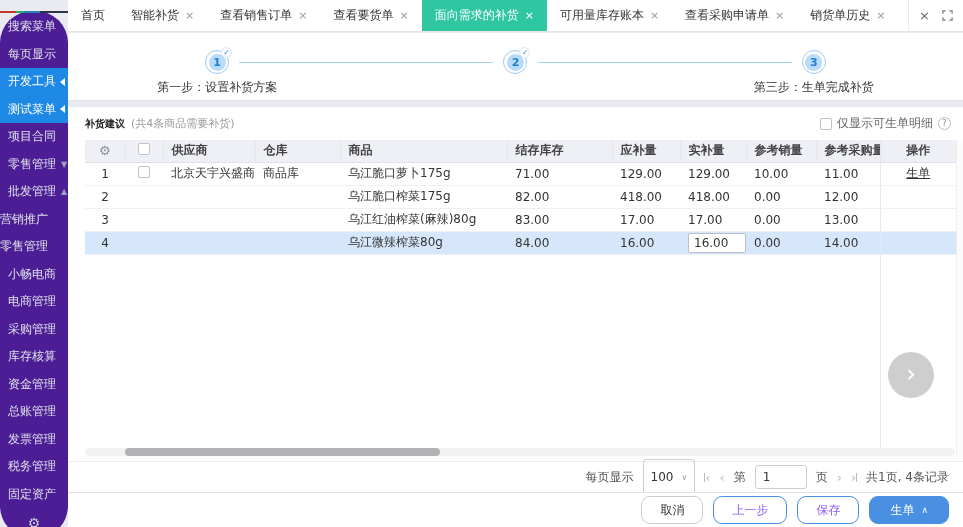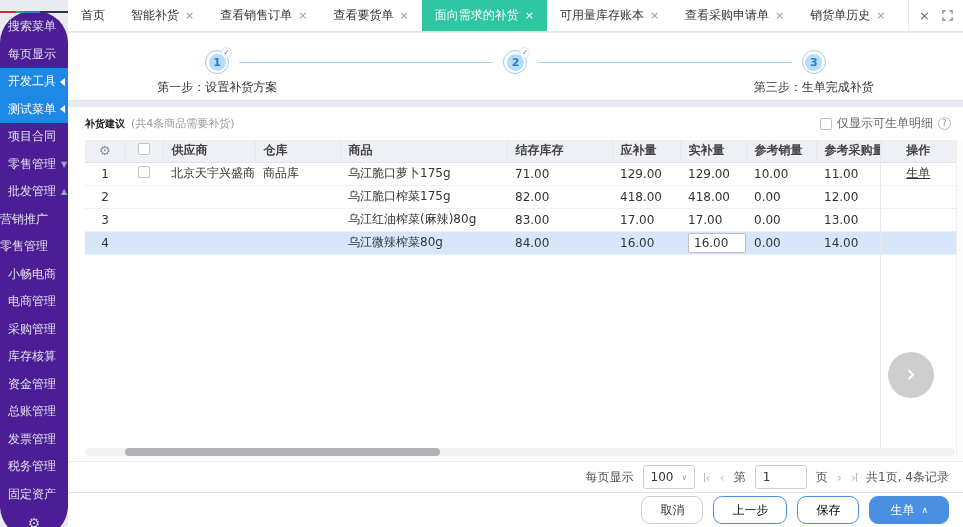--- a/index.html
+++ b/index.html
@@ -71,30 +71,30 @@
   
   .hscroll{position:absolute;left:17px;right:8px;bottom:36px;height:8px;background:#f2f2f3;border-radius:4px;}
   .hthumb{position:absolute;left:40px;width:315px;top:0;height:8px;background:#b3b3b6;border-radius:4px;cursor:grab;}
 
   
   .float-next{position:absolute;left:820px;top:245px;width:46px;height:46px;border-radius:50%;background:rgba(125,125,130,.38);display:flex;align-items:center;justify-content:center;cursor:pointer;z-index:4;}
   .float-next span{color:#fff;font-size:24px;line-height:1;margin-top:-3px;}
 
   
   .pager{position:absolute;left:0;right:0;bottom:0;height:31px;border-top:1px solid #ececec;display:flex;align-items:center;justify-content:flex-end;gap:9px;padding-right:14px;color:#555;}
-  .select-box{height:24px;min-width:52px;border:1px solid #c9cdd4;border-radius:3px;display:flex;align-items:center;gap:8px;padding:0 7px;cursor:pointer;color:#333;}
+  .select-box{height:36px;min-width:52px;border:1px solid #c9cdd4;border-radius:3px;display:flex;align-items:center;gap:8px;padding:0 7px;cursor:pointer;color:#333;}
   .select-box .caret{font-size:8px;color:#999;}
   .pg-btn{color:#b9bcc2;display:flex;align-items:center;cursor:pointer;font-size:13px;}
   .pg-bar{width:1px;height:9px;background:#b9bcc2;}
   .page-input{width:52px;height:24px;border:1px solid #c9cdd4;border-radius:3px;padding:0 7px;font-size:12px;font-family:inherit;color:#333;}
 
   
   .footer{position:absolute;left:0;right:0;bottom:0;height:35px;background:#fff;border-top:1px solid #e2e2e2;display:flex;align-items:center;justify-content:flex-end;gap:10px;padding-right:14px;}
   .btn{height:28px;padding:0 18px;border-radius:9px;font-size:12px;border:1px solid #ccc;background:#fff;color:#333;cursor:pointer;font-family:inherit;}
-  .btn.blue-outline{border-color:#4a90e2;color:#000000;text-align:center;}
+  .btn.blue-outline{border-color:#4a90e2;color:#8b5cf6;text-align:center;}
   .btn.primary{background:#4a90e2;border-color:#4a90e2;color:#fff;padding:0 20px;display:inline-flex;align-items:center;gap:7px;}
   .btn.primary .caret-up{font-size:9px;}
 </style>
 </head>
 <body>
 
 <aside class="sidebar">
   <div class="sb-strip"></div>
   <div class="sb-item">
       <span>搜索菜单</span>

